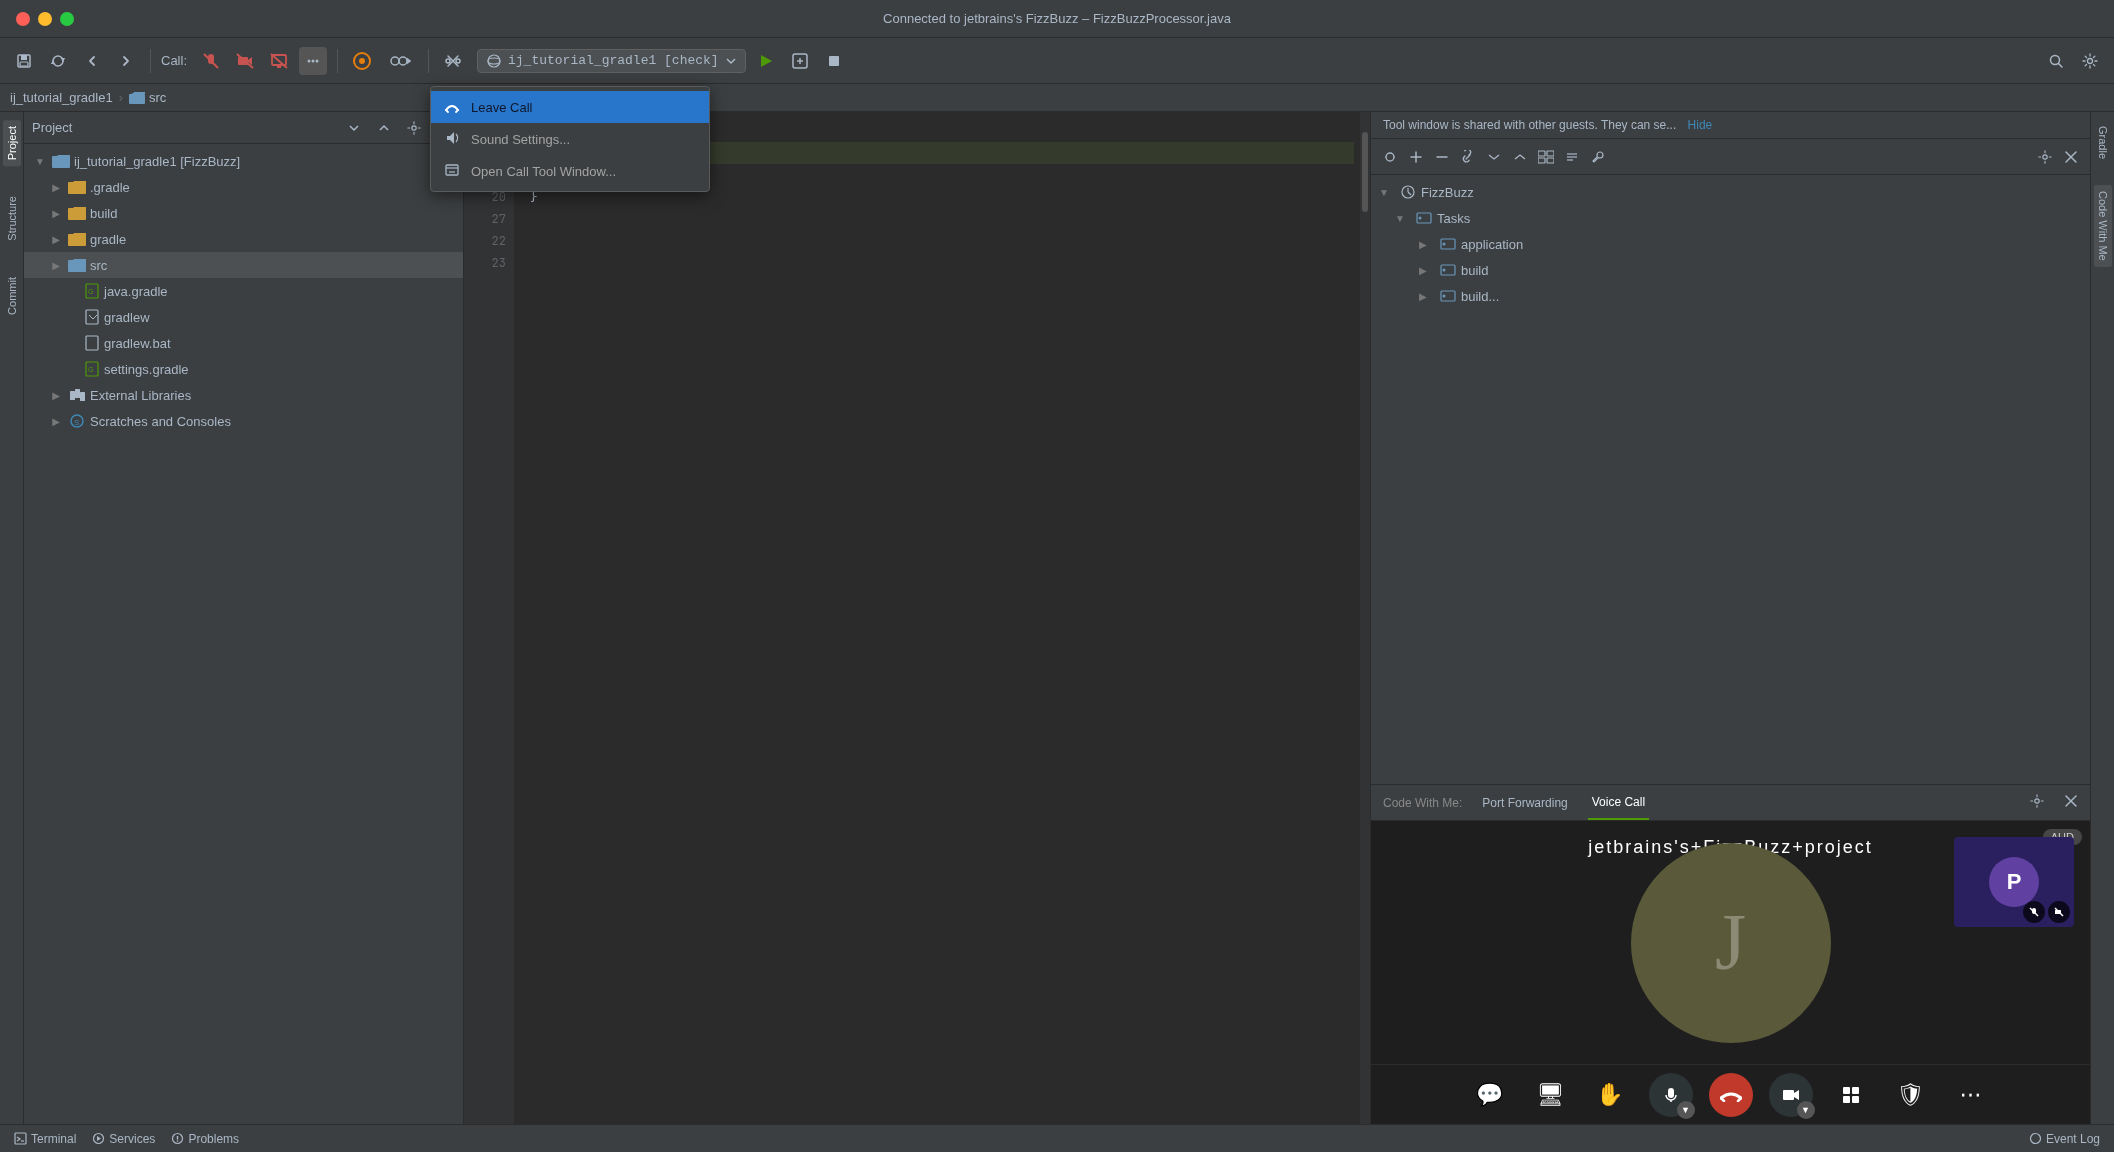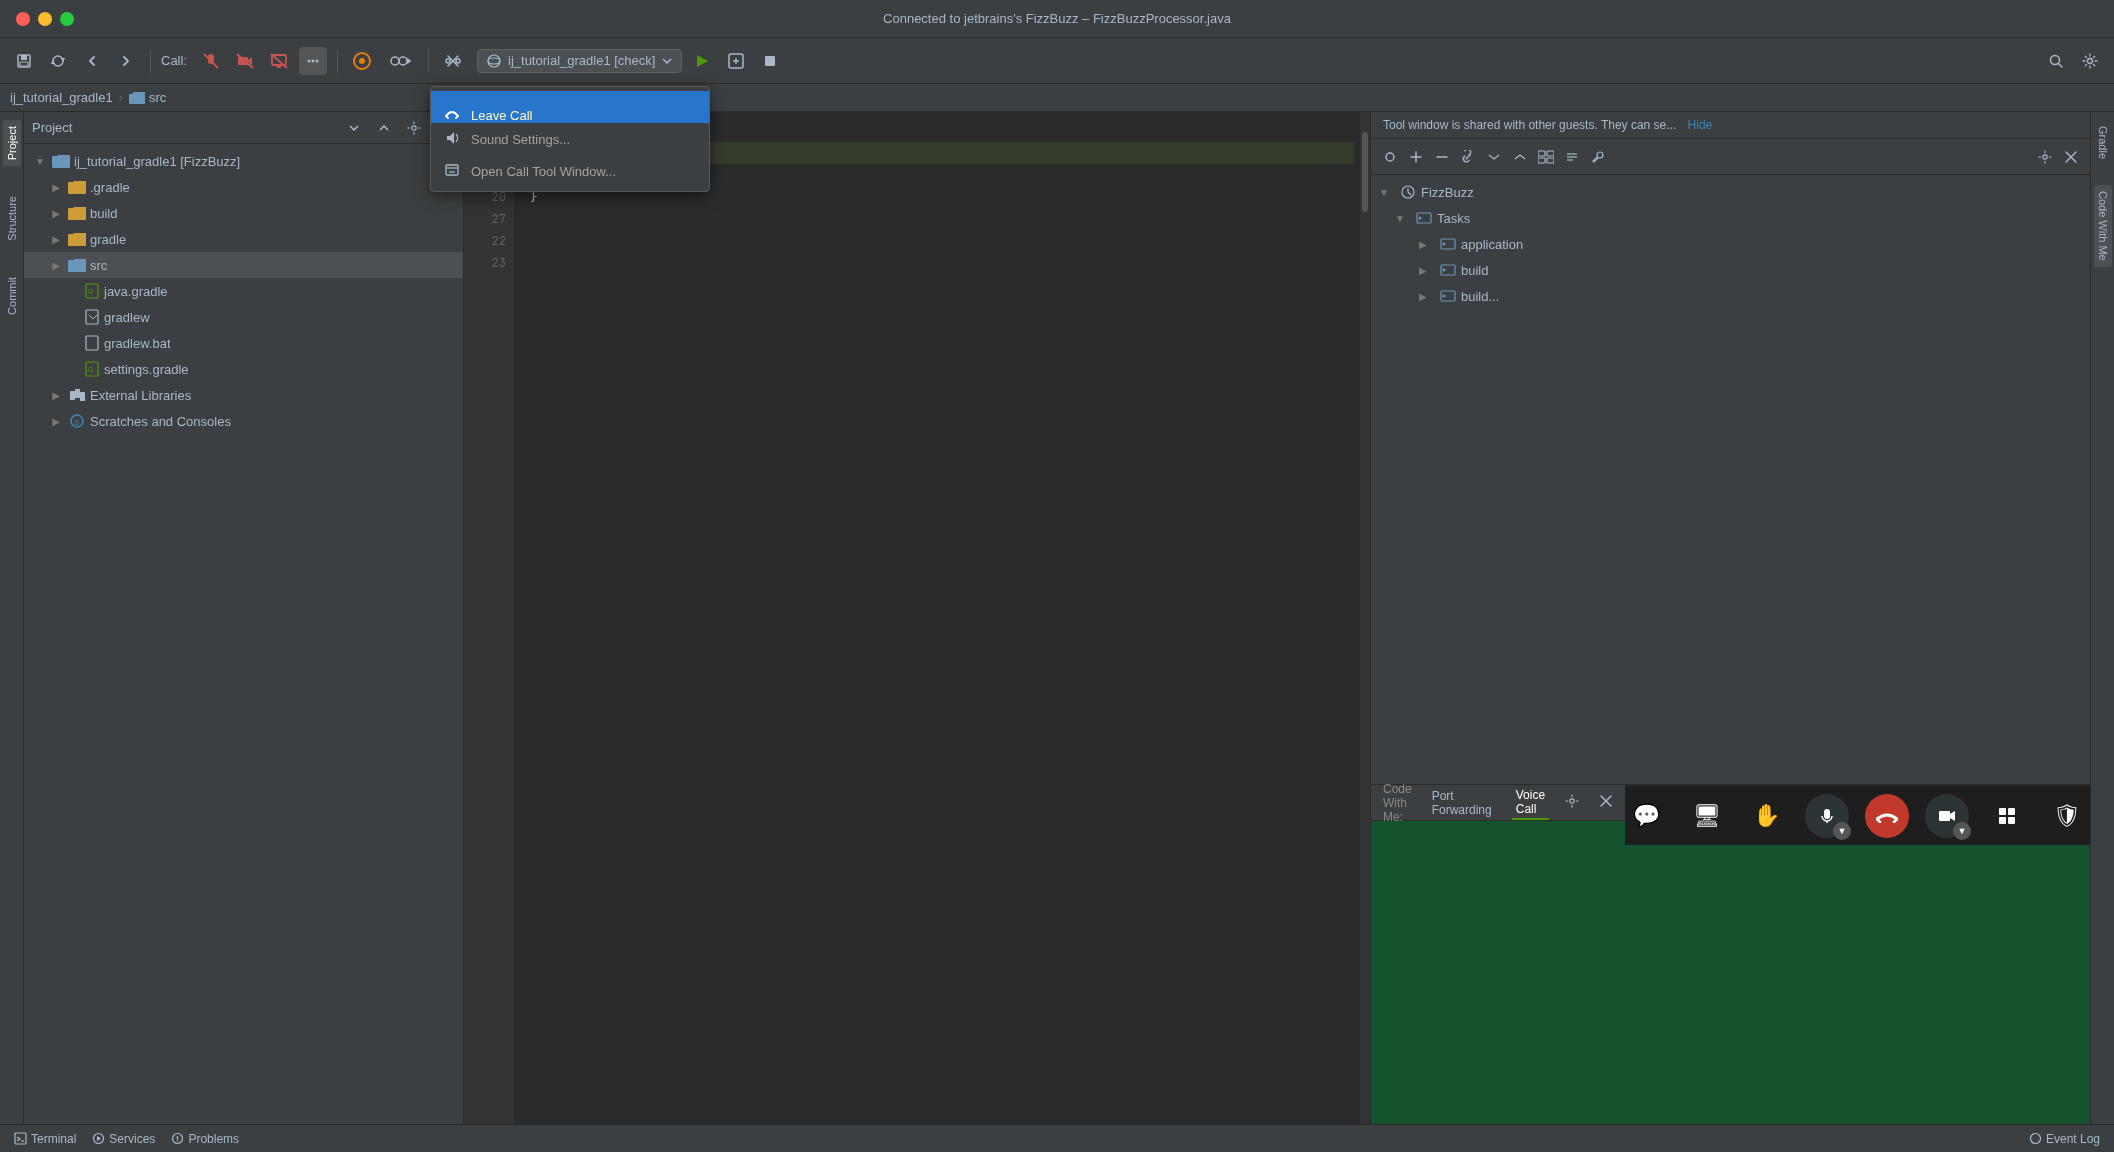--- a/index.html
+++ b/index.html
@@ -98,20 +98,21 @@
     .run-config {
       display: flex;
       align-items: center;
       background: #4c5052;
       border: 1px solid #606060;
       border-radius: 4px;
       padding: 3px 8px;
       gap: 6px;
       cursor: pointer;
       margin-left: 4px;
+      font-family: Liberation Mono, monospace;
     }
     .run-btn {
       width: 28px;
       height: 28px;
       display: flex;
       align-items: center;
       justify-content: center;
       background: transparent;
       border: none;
       cursor: pointer;
@@ -298,23 +299,23 @@
       padding-left: 8px;
       cursor: pointer;
       color: #a9b7c6;
       font-size: 13px;
       gap: 4px;
     }
 
     
     .voice-panel {
       height: 340px;
-      background: #14532d;
-      display: flex;
-      flex-direction: row;
+      background: #14b8a6;
+      display: flex;
+      flex-direction: column;
       border-top: 1px solid #2b2b2b;
     }
     .voice-tabs {
       height: 36px;
       display: flex;
       align-items: center;
       border-bottom: 1px solid #2b2b2b;
       background: #3c3f41;
       padding: 0 12px;
       gap: 16px;
@@ -525,22 +526,21 @@
       align-items: center;
       height: 32px;
       padding: 0 12px;
       gap: 10px;
       cursor: pointer;
       font-size: 13px;
       color: #a3a3a3;
     }
     .menu-item.highlighted {
       background: #2875cc;
-      color: #fef9c3;
-      align-items: flex-end;
+      color: #0f172a;
     }
     .menu-icon { font-size: 14px; width: 18px; text-align: center; }
 
     
     ::-webkit-scrollbar { width: 8px; height: 8px; }
     ::-webkit-scrollbar-track { background: #3c3f41; }
     ::-webkit-scrollbar-thumb { background: #555; border-radius: 4px; }
 
     .indent-1 { padding-left: 24px; }
     .indent-2 { padding-left: 40px; }

